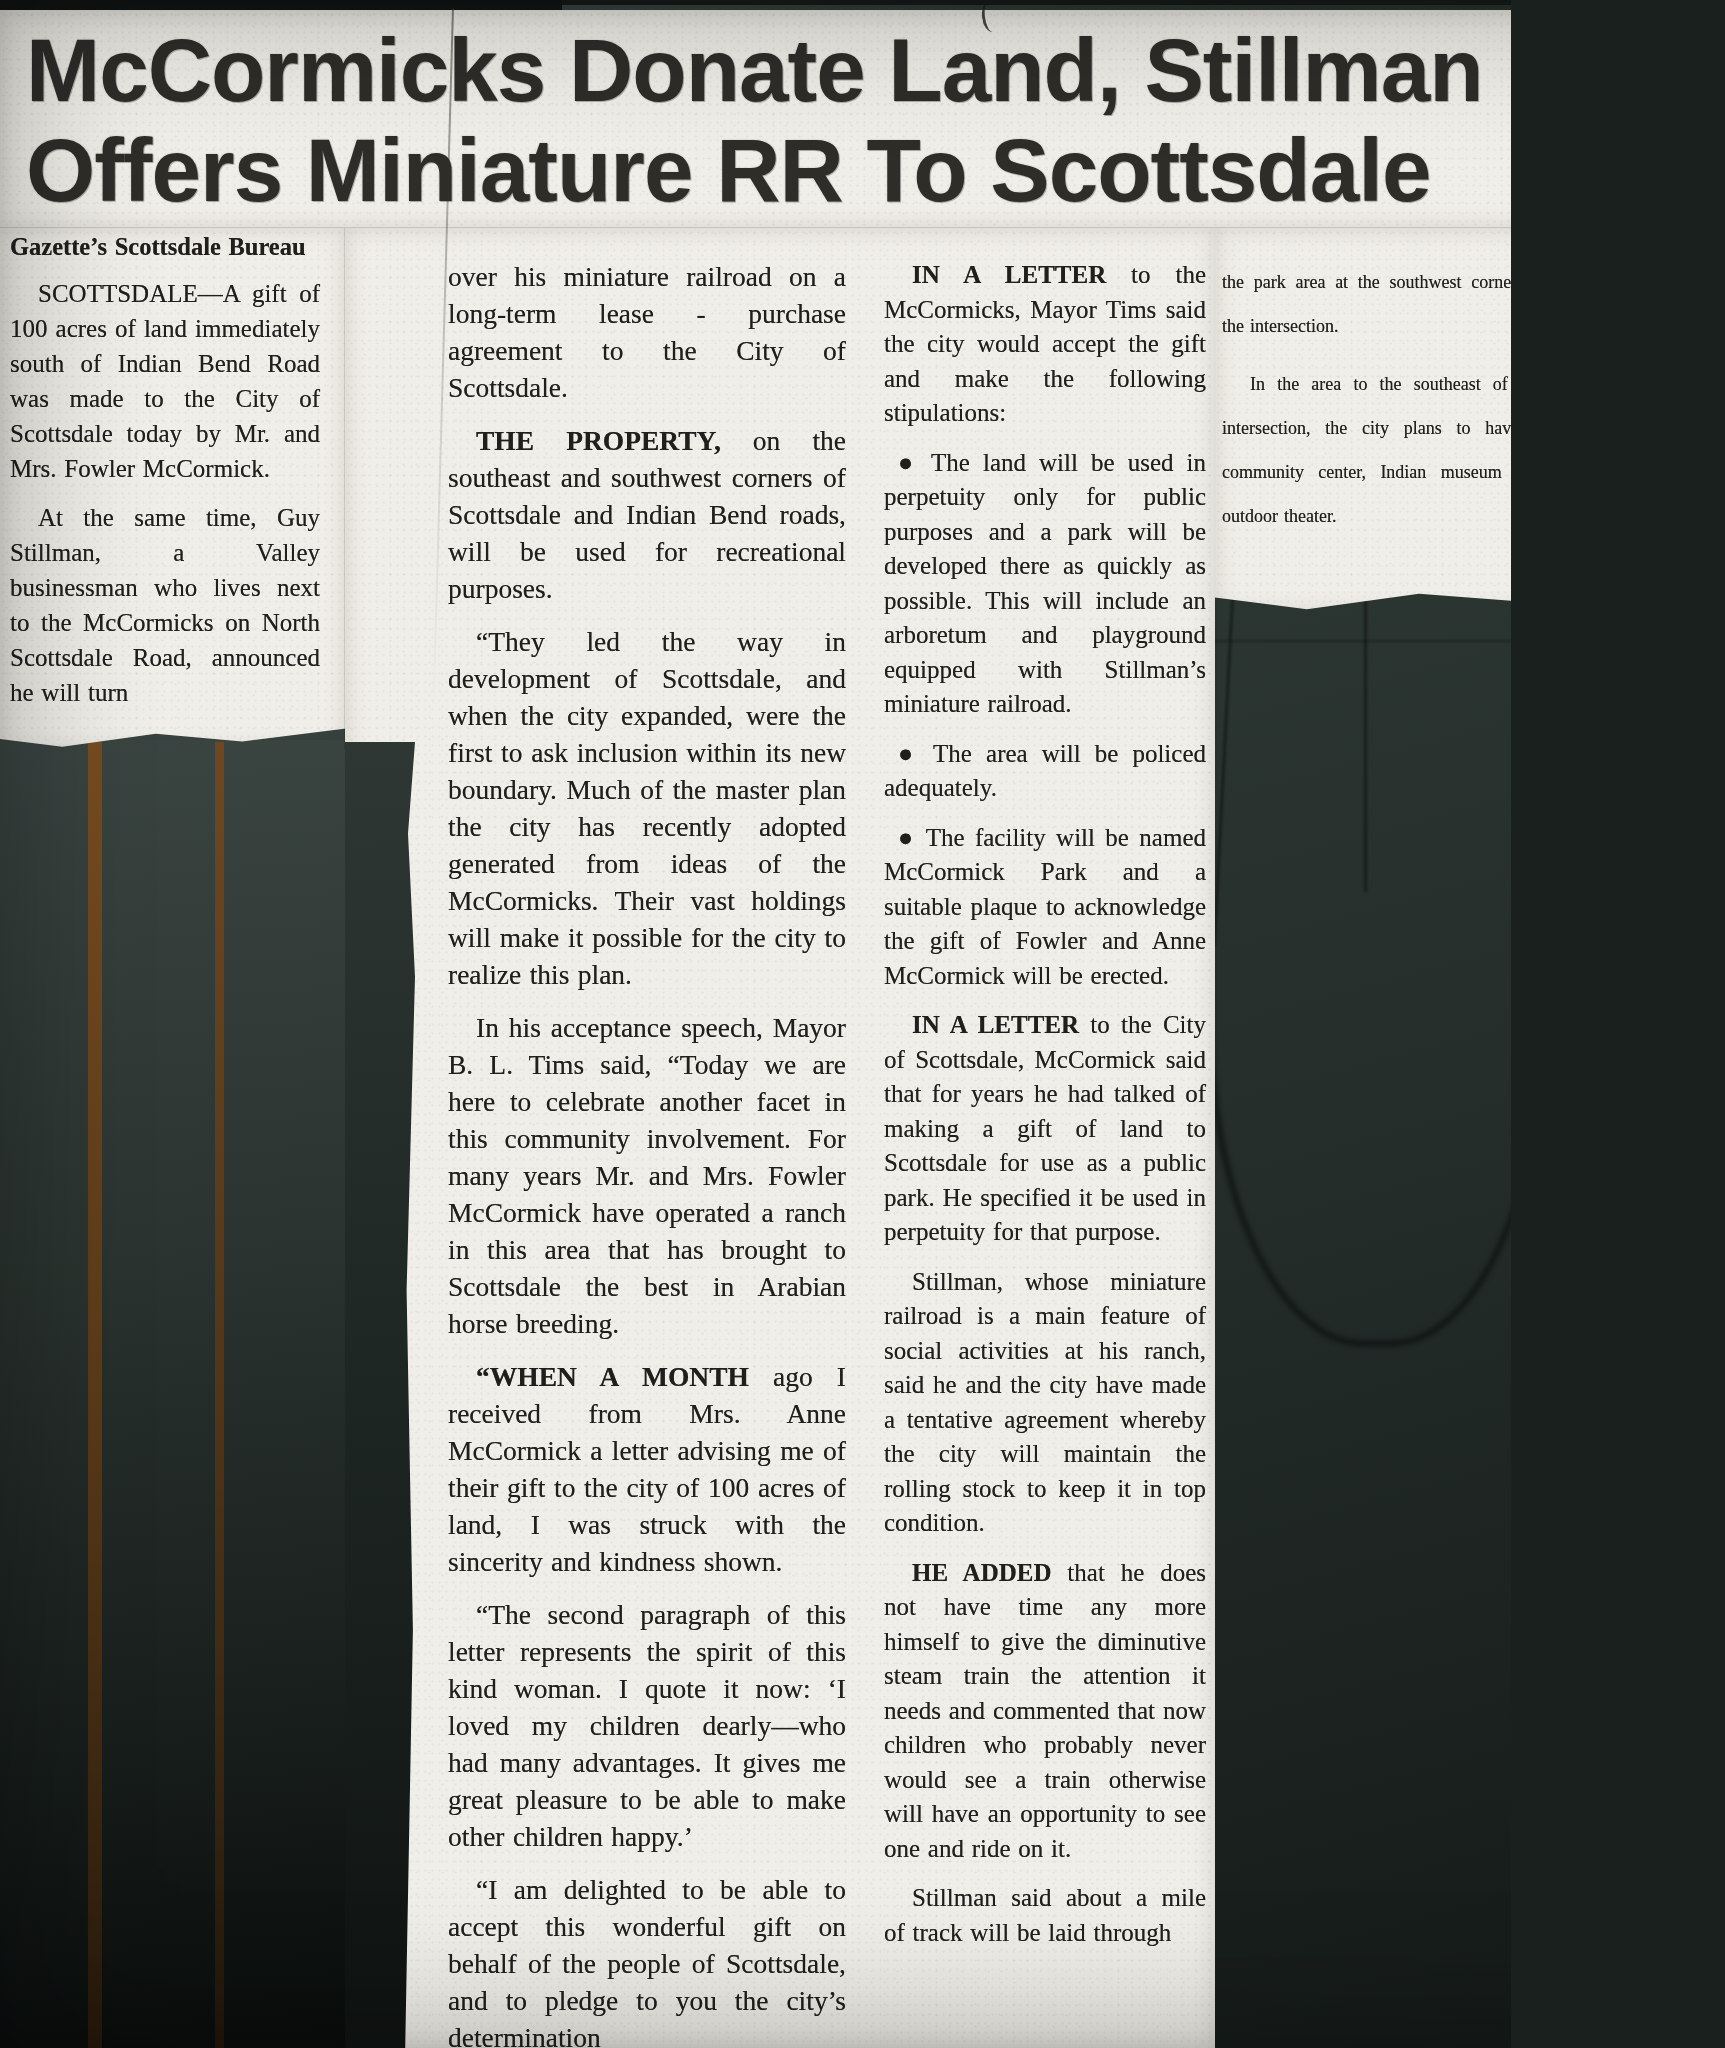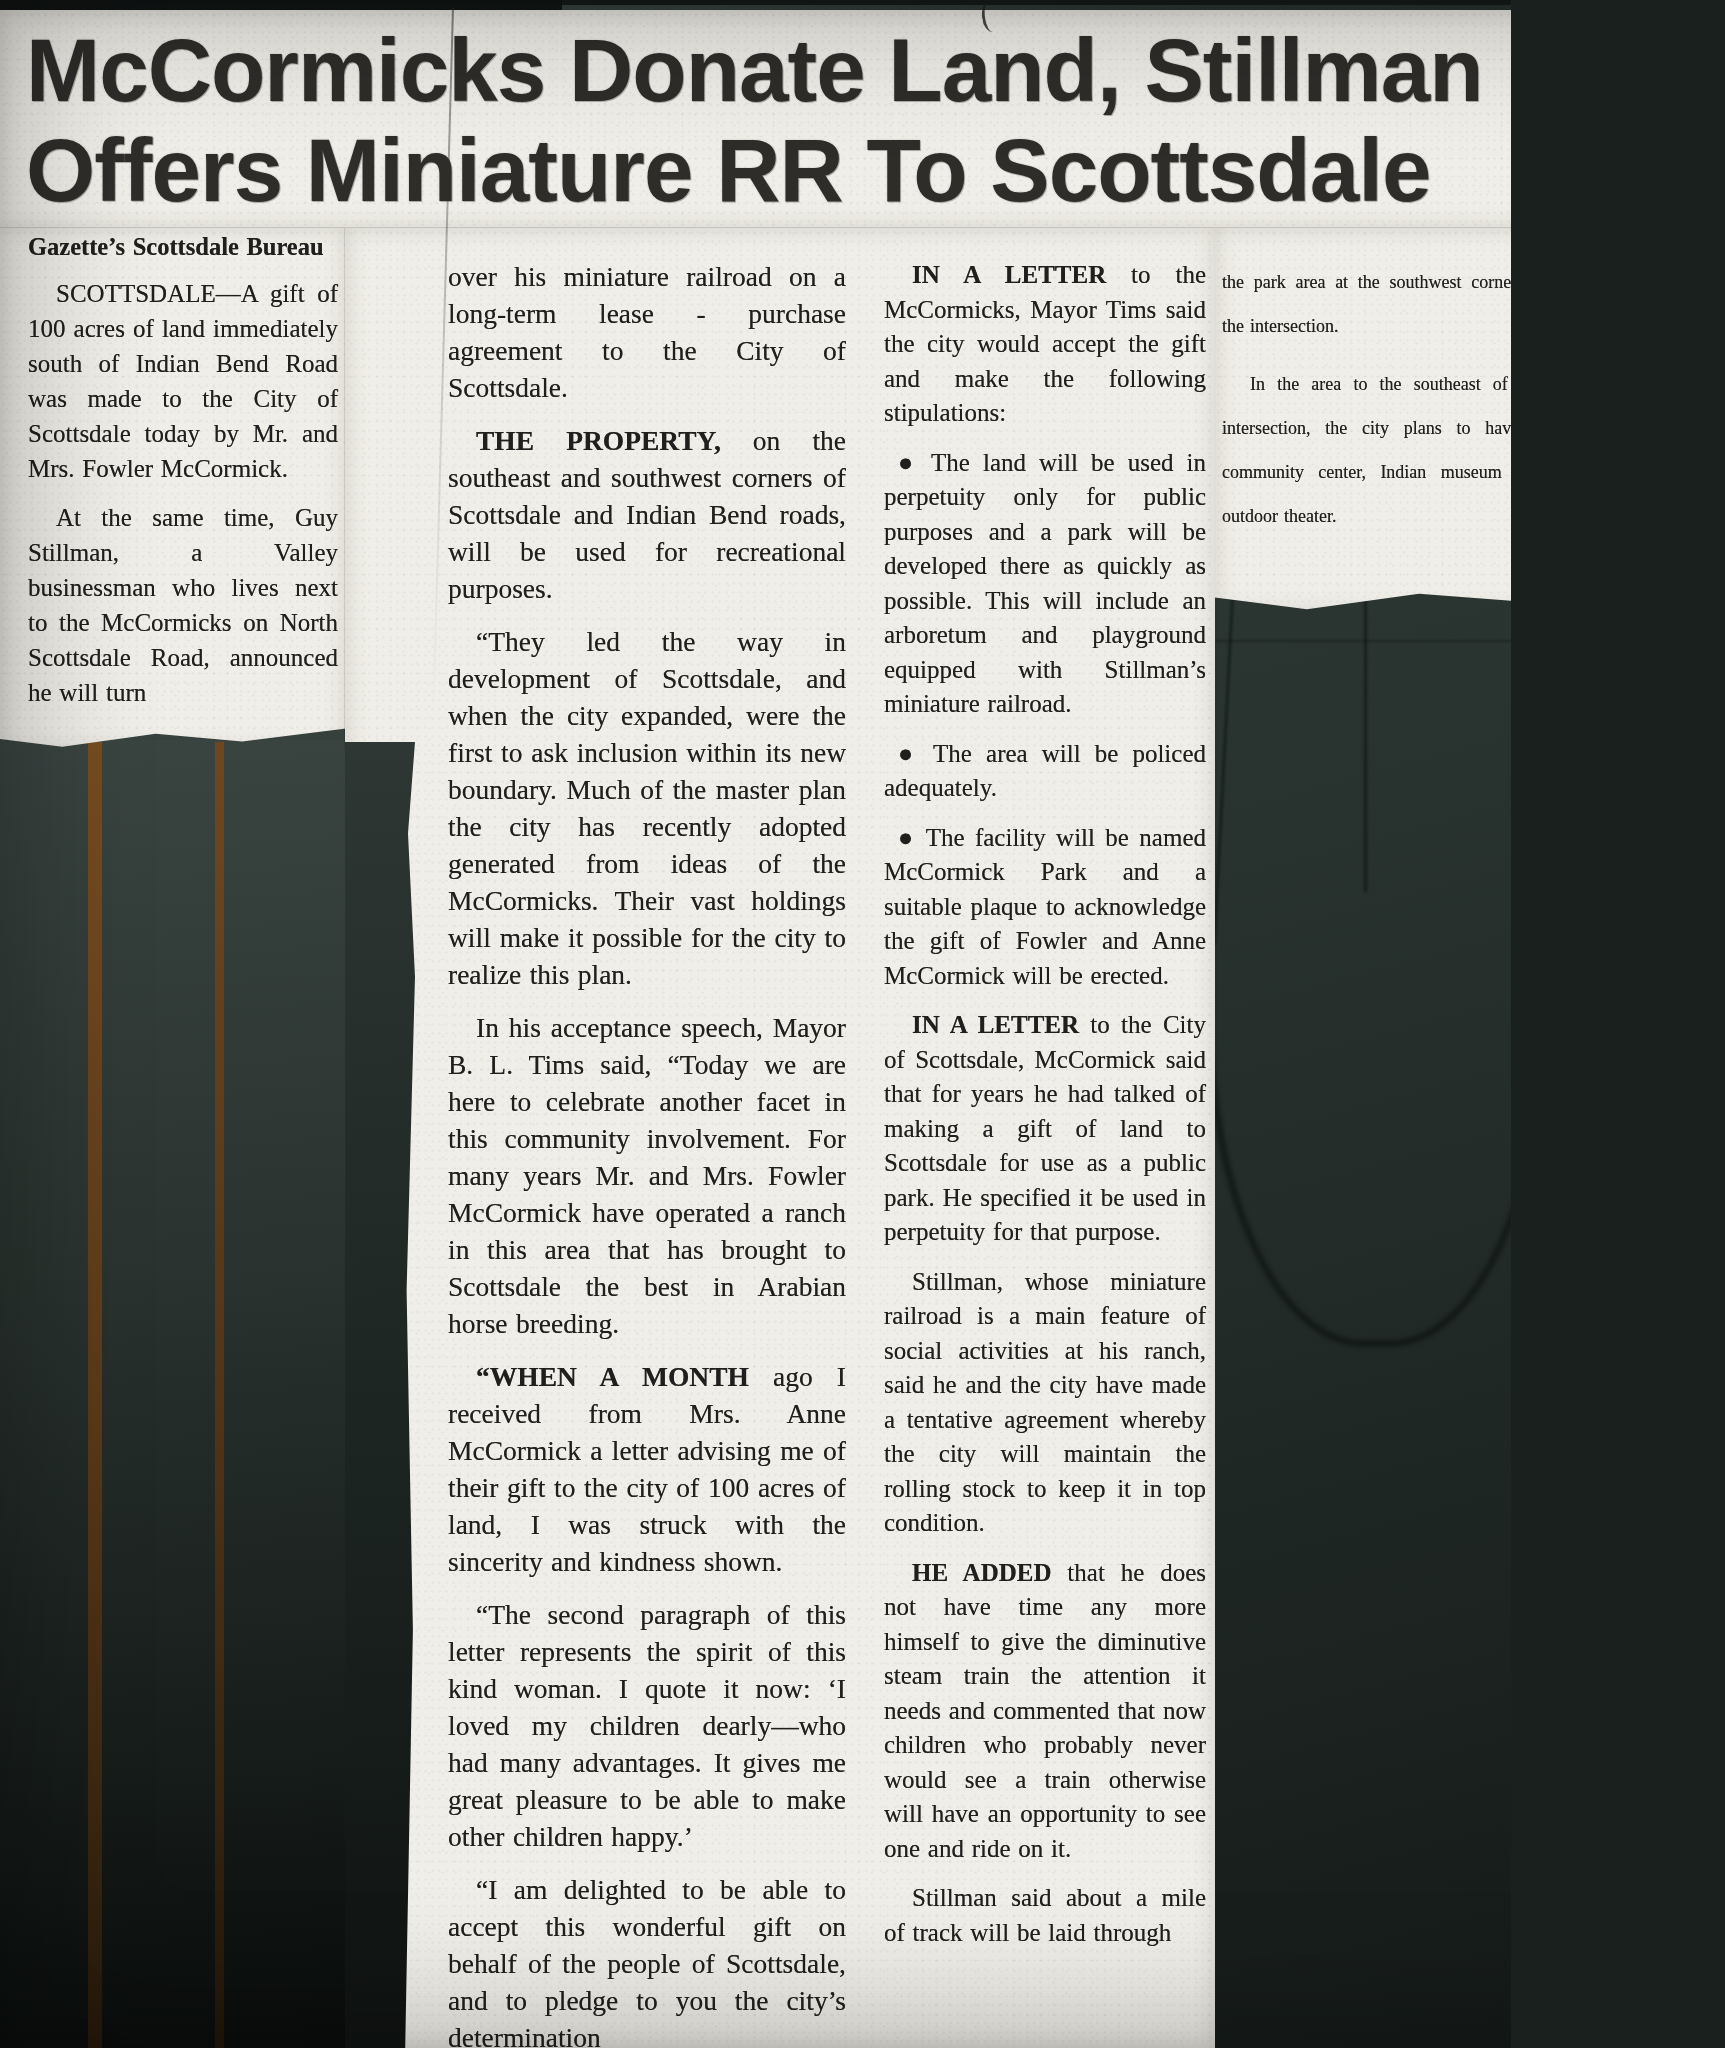--- a/index.html
+++ b/index.html
@@ -59,21 +59,21 @@
       text-shadow:1px 1px 0 rgba(70,68,64,.35),0 0 2px rgba(60,58,54,.25);}
   .date-note{left:1548px;top:2px;width:200px;color:var(--date-ink,#3a40c2);
       font-family:"DejaVu Serif","Liberation Serif",serif;font-style:italic;
       font-size:33px;letter-spacing:2px;transform:skewX(-6deg) rotate(-1.5deg);white-space:nowrap;}
 
   
   .col{color:var(--ink,#201f1d);text-align:justify;
       text-shadow:0 0 .6px rgba(30,30,28,.65);word-spacing:1.5px;}
   .col p{margin:0;}
   .byline{margin:0 0 14px 16px;font-weight:bold;font-size:24.5px;line-height:30px;}
-  .c1{left:28px;top:232px;width:310px;font-size:25px;line-height:35px;}
+  .c1{left:10px;top:232px;width:310px;font-size:25px;line-height:35px;}
   .c1 p{margin-bottom:14px;}
   .c2{left:448px;top:258px;width:398px;font-size:27.5px;line-height:37px;}
   .c2 p{margin-bottom:16px;}
   .c3{left:884px;top:258px;width:322px;font-size:25px;line-height:34.5px;}
   .c3 p{margin-bottom:15px;}
   .c4{left:1222px;top:260px;width:320px;font-size:18px;line-height:44px;}
   .c4 p{margin-bottom:14px;}
   .ind{text-indent:28px;}
   .bul{text-indent:14px;}
   .lead{font-weight:bold;}

